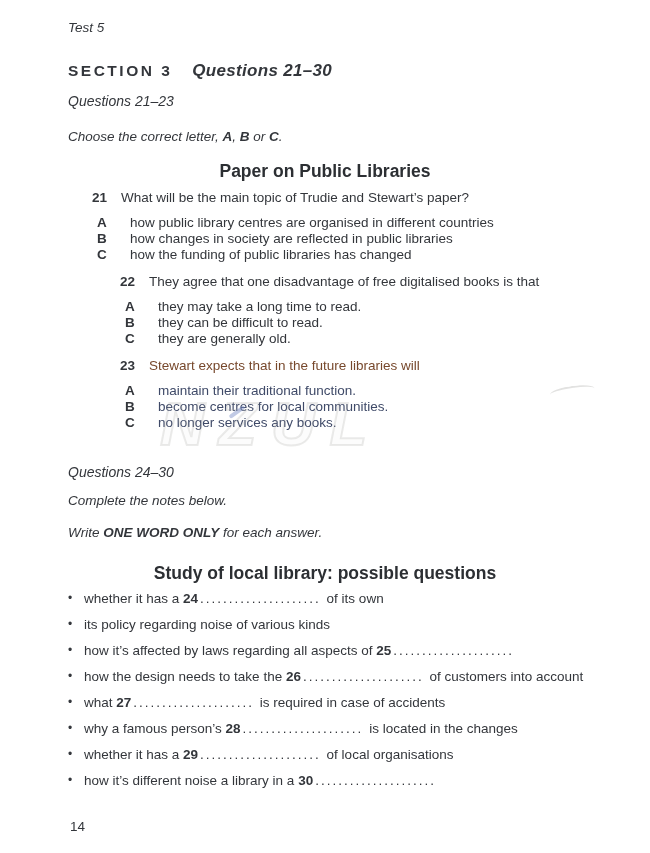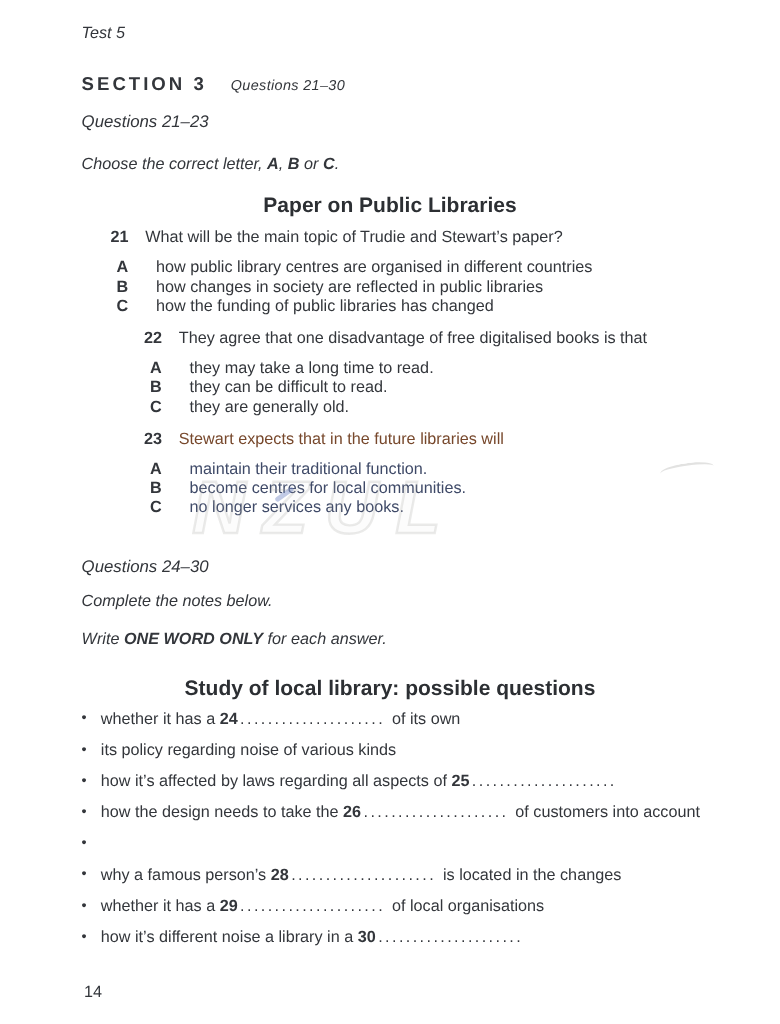--- a/index.html
+++ b/index.html
@@ -12,21 +12,21 @@
     overflow:hidden;
   }
   .page { position:absolute; inset:0; }
   .abs { position:absolute; }
   .italic { font-style:italic; }
   .line { font-size:13.5px; line-height:17px; }
 
   .test-header { top:19px; left:68px; }
   .section-row { top:61px; left:68px; line-height:19px; }
   .section-title { font-weight:bold; font-size:15.5px; letter-spacing:2.5px; }
-  .section-range { font-weight:normal; font-style:italic; font-size:12px; margin-left:20px; letter-spacing:0.3px; }
+  .section-range { font-weight:bold; font-style:italic; font-size:17px; margin-left:20px; letter-spacing:0.3px; }
 
   .subtitle { font-style:italic; font-size:14px; line-height:17px; }
   #subtitle-1 { top:93px; left:68px; }
   #subtitle-2 { top:464px; left:68px; }
   .instruction { font-style:italic; font-size:13.5px; line-height:17px;text-align:right; }
   #instr-choose { top:128px; left:68px; }
   #instr-complete { top:492px; left:68px; }
   #instr-write { top:524px; left:68px; }
 
   h1, h2 {
@@ -179,20 +179,21 @@
       <div class="note-row">
         <span class="bullet">•</span>
         <span class="note-text"><span>how it’s affected by laws regarding all aspects of </span><span class="bseg">25</span><span class="dots">.....................</span></span>
       </div>
       <div class="note-row">
         <span class="bullet">•</span>
         <span class="note-text"><span>how the design needs to take the </span><span class="bseg">26</span><span class="dots">.....................</span><span> of customers into account</span></span>
       </div>
       <div class="note-row">
         <span class="bullet">•</span>
+        <span class="note-text"><span>what </span><span class="bseg">27</span><span class="dots">.....................</span><span> is required in case of accidents</span></span>
       </div>
       <div class="note-row">
         <span class="bullet">•</span>
         <span class="note-text"><span>why a famous person’s </span><span class="bseg">28</span><span class="dots">.....................</span><span> is located in the changes</span></span>
       </div>
       <div class="note-row">
         <span class="bullet">•</span>
         <span class="note-text"><span>whether it has a </span><span class="bseg">29</span><span class="dots">.....................</span><span> of local organisations</span></span>
       </div>
       <div class="note-row">

